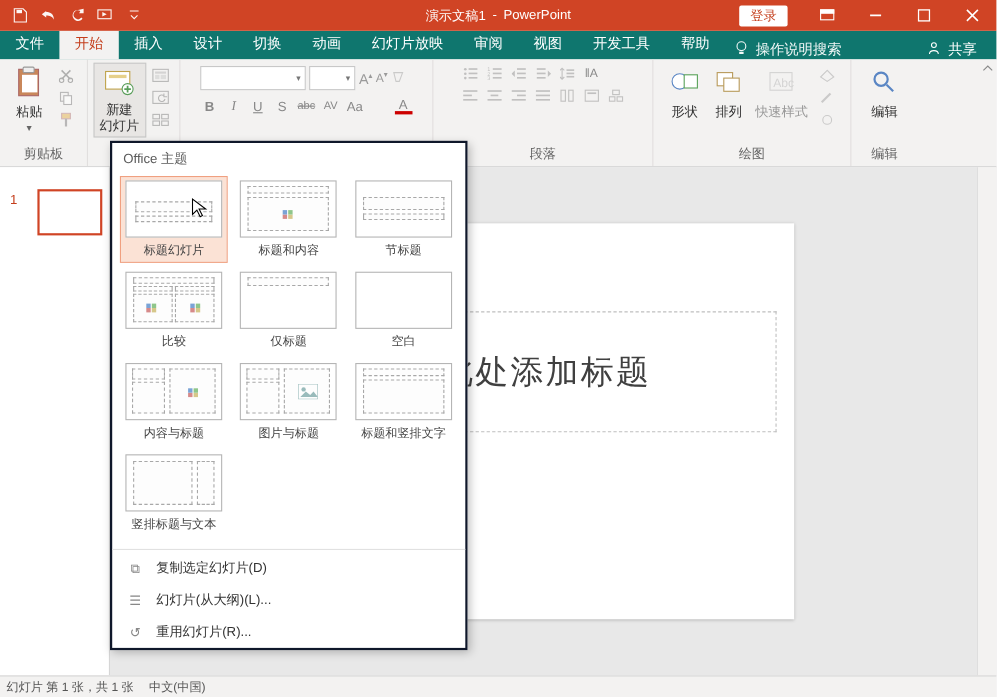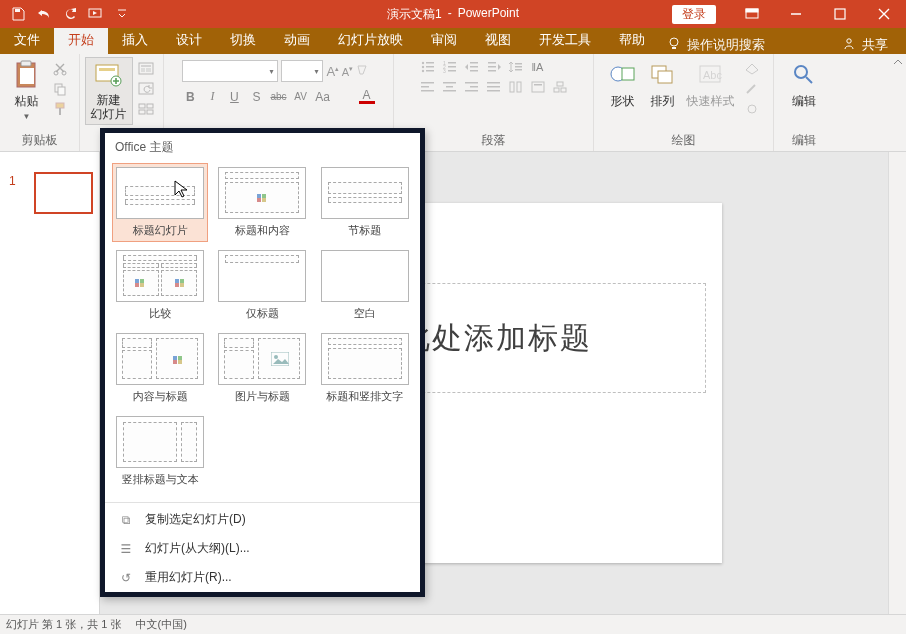--- a/index.html
+++ b/index.html
@@ -10,21 +10,21 @@
 .qat { display: flex; align-items: center; gap: 2px; padding-left: 6px; }
 .qat-btn { width: 24px; height: 24px; display: flex; align-items: center; justify-content: center; opacity: 0.95; }
 .qat-btn svg { fill: #fff; }
 .title-center { position: absolute; left: 50%; transform: translateX(-50%); display: flex; gap: 6px; }
 .title-right { margin-left: auto; display: flex; align-items: center; height: 100%; }
 .login-btn { background: #fff; color: #c43e1c; padding: 1px 10px; border-radius: 2px; font-size: 12px; margin-right: 14px; }
 .win-btn { width: 44px; height: 28px; display: flex; align-items: center; justify-content: center; }
 .win-btn svg { stroke: #fff; fill: none; }
 
 
-.tabs { height: 26px; background: #a16207; display: flex; align-items: flex-end; color: #fff; font-size: 13px; }
+.tabs { height: 26px; background: #0f766e; display: flex; align-items: flex-end; color: #fff; font-size: 13px; }
 .tab { padding: 4px 14px 5px; cursor: default; }
 .tab.active { background: #f3f2f1; color: #c43e1c; }
 .tab.file { color: #fff; }
 .tell-me { margin-left: 8px; display: flex; align-items: center; gap: 6px; opacity: 0.95; }
 .share { margin-left: auto; padding-right: 18px; display: flex; align-items: center; gap: 6px; }
 
 
 .ribbon { height: 98px; background: #f3f2f1; border-bottom: 1px solid #d6d6d6; display: flex; position: relative; }
 .group { border-right: 1px solid #e1dfde; padding: 3px 6px 2px; display: flex; flex-direction: column; align-items: center; justify-content: space-between; }
 .group-label { font-size: 12px; color: #666; text-align: center; padding-top: 3px; }
@@ -35,21 +35,21 @@
 .mini-btn { width: 18px; height: 16px; display: flex; align-items: center; justify-content: center; }
 .mini-btn svg, .dim svg { opacity: 0.55; }
 .dim { color: #9a9a9a; }
 .font-row { display: flex; align-items: center; gap: 3px; padding: 3px 2px; }
 .font-box { border: 1px solid #c8c8c8; background: #fff; height: 22px; display: flex; align-items: center; padding: 0 4px; color: #777; min-width: 96px; justify-content: space-between; }
 .size-box { min-width: 42px; }
 .btnrow { display: flex; gap: 6px; padding: 4px 2px; color: #888; }
 .btnrow span { display: inline-flex; align-items: center; justify-content: center; min-width: 16px; }
 
 
-.gallery { position: absolute; left: 100px; top: 128px; width: 325px; background: #fff; border: 5px solid #0f172a; box-shadow: 2px 3px 8px rgba(0,0,0,0.25); z-index: 50; }
+.gallery { position: absolute; left: 100px; top: 128px; width: 325px; background: #fff; border: 2px solid #0f172a; box-shadow: 2px 3px 8px rgba(0,0,0,0.25); z-index: 50; }
 .gallery-hdr { padding: 6px 10px 4px; color: #5a5a5a; font-size: 12px; }
 .gallery-grid { display: grid; grid-template-columns: repeat(3, 1fr); gap: 6px 8px; padding: 4px 8px 10px; }
 .lay { display: flex; flex-direction: column; align-items: center; gap: 4px; padding: 3px; }
 .lay.sel { background: #fbe2d5; outline: 1px solid #f0a080; }
 .thumb { width: 88px; height: 52px; border: 1px solid #b5b5b5; background: #fff; position: relative; padding: 5px; }
 .lay-label { font-size: 11px; color: #444; text-align: center; }
 .ph { position: absolute; border: 1px dashed #a8a8a8; background: #fdfdfd; }
 .gallery-sep { height: 1px; background: #e1e1e1; margin: 2px 0; }
 .gallery-item { display: flex; align-items: center; gap: 10px; padding: 6px 12px; font-size: 12px; color: #333; }
 .gallery-item .gic { width: 18px; text-align: center; color: #888; }

